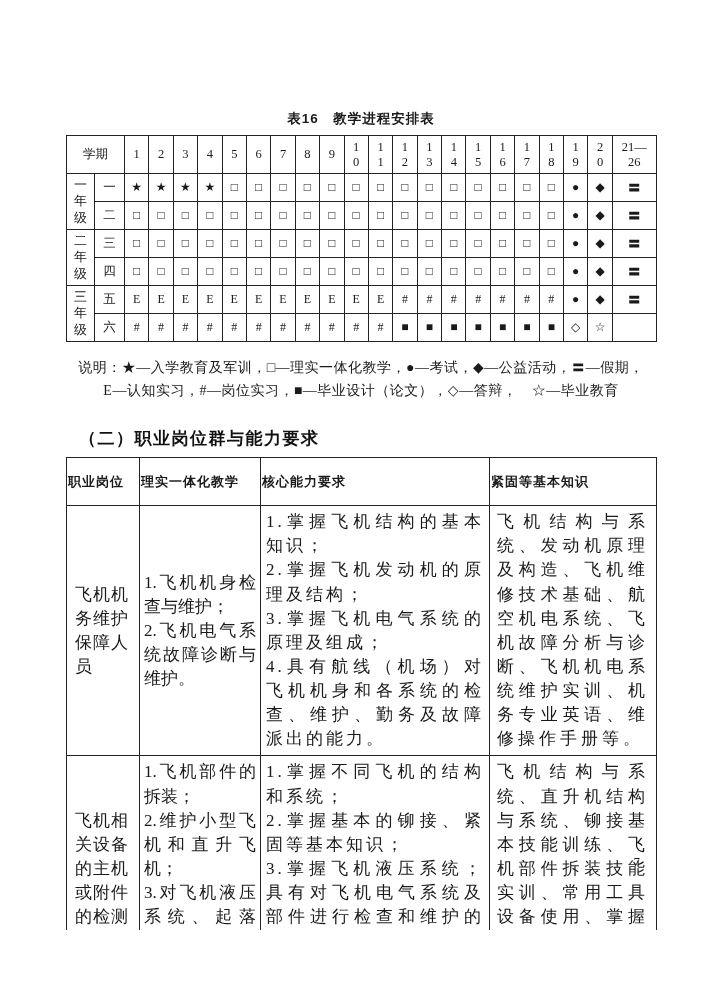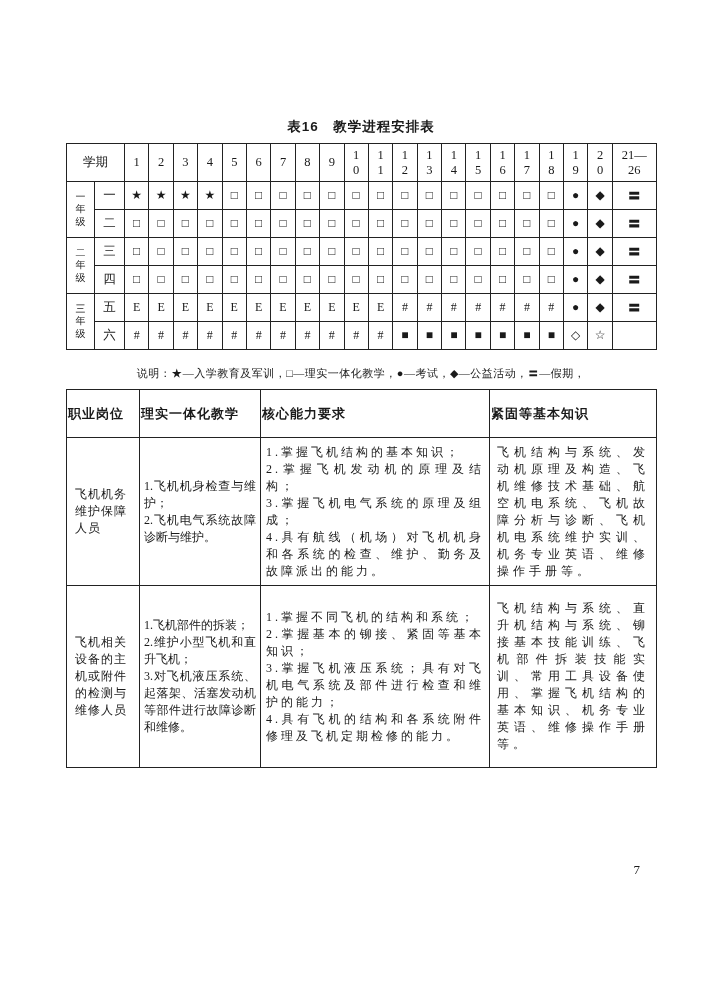--- a/index.html
+++ b/index.html
@@ -1,19 +1,19 @@
 <!DOCTYPE html>
 <html><head>
 <meta charset="utf-8">
 <style>
   html,body { margin:0; padding:0; background:#ffffff; }
   .page {
     position:relative;
     width:722px; height:926px;
-    margin:12px auto;
+    margin:4px auto;
     background:#fff;
     box-sizing:border-box;
     padding:106px 66px 0 66px;
     font-family:"Liberation Serif","DejaVu Serif",serif;
     color:#1a1a1a;
     overflow:hidden;
   }
   .tbl-title {
     text-align:center;
     font-family:"Liberation Sans","DejaVu Sans",sans-serif;
@@ -35,29 +35,29 @@
     padding:0;
     overflow:hidden;
   }
   .t16 th {
     font-weight:normal;
     font-size:12.5px;
     height:37px;
     line-height:1.2;
   }
   .t16 td { height:27px; font-size:12.5px; }
-  .t16 td.grade { font-size:10px; line-height:1.25; padding:0 7px; }
+  .t16 td.grade { font-size:13px; line-height:1.25; padding:0 7px; }
   .t16 td.sem   { font-size:12.5px; }
   .t16 td.sym   { font-size:12px; font-family:"Liberation Serif","DejaVu Sans",serif; }
   .t16 td.sym.geta { font-weight:bold; font-size:13.5px; }
   
   .legend {
     margin-top:14px;
     text-align:center;
-    font-size:11px;
+    font-size:14px;
     line-height:1.65;
     letter-spacing:0.5px;
   }
   
   .section-heading {
     margin:25px 0 0 13px;
     font-family:"Liberation Sans","DejaVu Sans",sans-serif;
     font-weight:bold;
     font-size:17px;
     letter-spacing:1.5px;
@@ -75,21 +75,21 @@
   .t17 th {
     height:48px;
     font-family:"Liberation Sans","DejaVu Sans",sans-serif;
     font-weight:bold;
     font-size:13px;
     letter-spacing:1px;
     text-align:left;
     vertical-align:middle;
   }
   .t17 td {
-    font-size:12px;
+    font-size:17px;
     line-height:1.42;
     vertical-align:middle;
     text-align:justify;
     white-space:pre-line;
     padding:4px 6px;
   }
   .t17 col.c1 { width:73px; }
   .t17 col.c2 { width:121px; }
   .t17 col.c3 { width:229px; }
   .t17 col.c4 { width:167px; }
@@ -311,22 +311,24 @@
           <td class="sym">■</td>
           <td class="sym">◇</td>
           <td class="sym">☆</td>
           <td class="sym"></td>
         </tr>
       </tbody>
   </table>
 
   <div class="legend">
     <div>说明：★—入学教育及军训，□—理实一体化教学，●—考试，◆—公益活动，〓—假期，</div>
+    <div>E—认知实习，#—岗位实习，■—毕业设计（论文），◇—答辩，　☆—毕业教育</div>
   </div>
 
+  <div class="section-heading">（二）职业岗位群与能力要求</div>
 
 
   <table class="t17">
     <colgroup>
       <col class="c1">
         <col class="c2">
         <col class="c3">
         <col class="c4">
     </colgroup>
     <thead>

